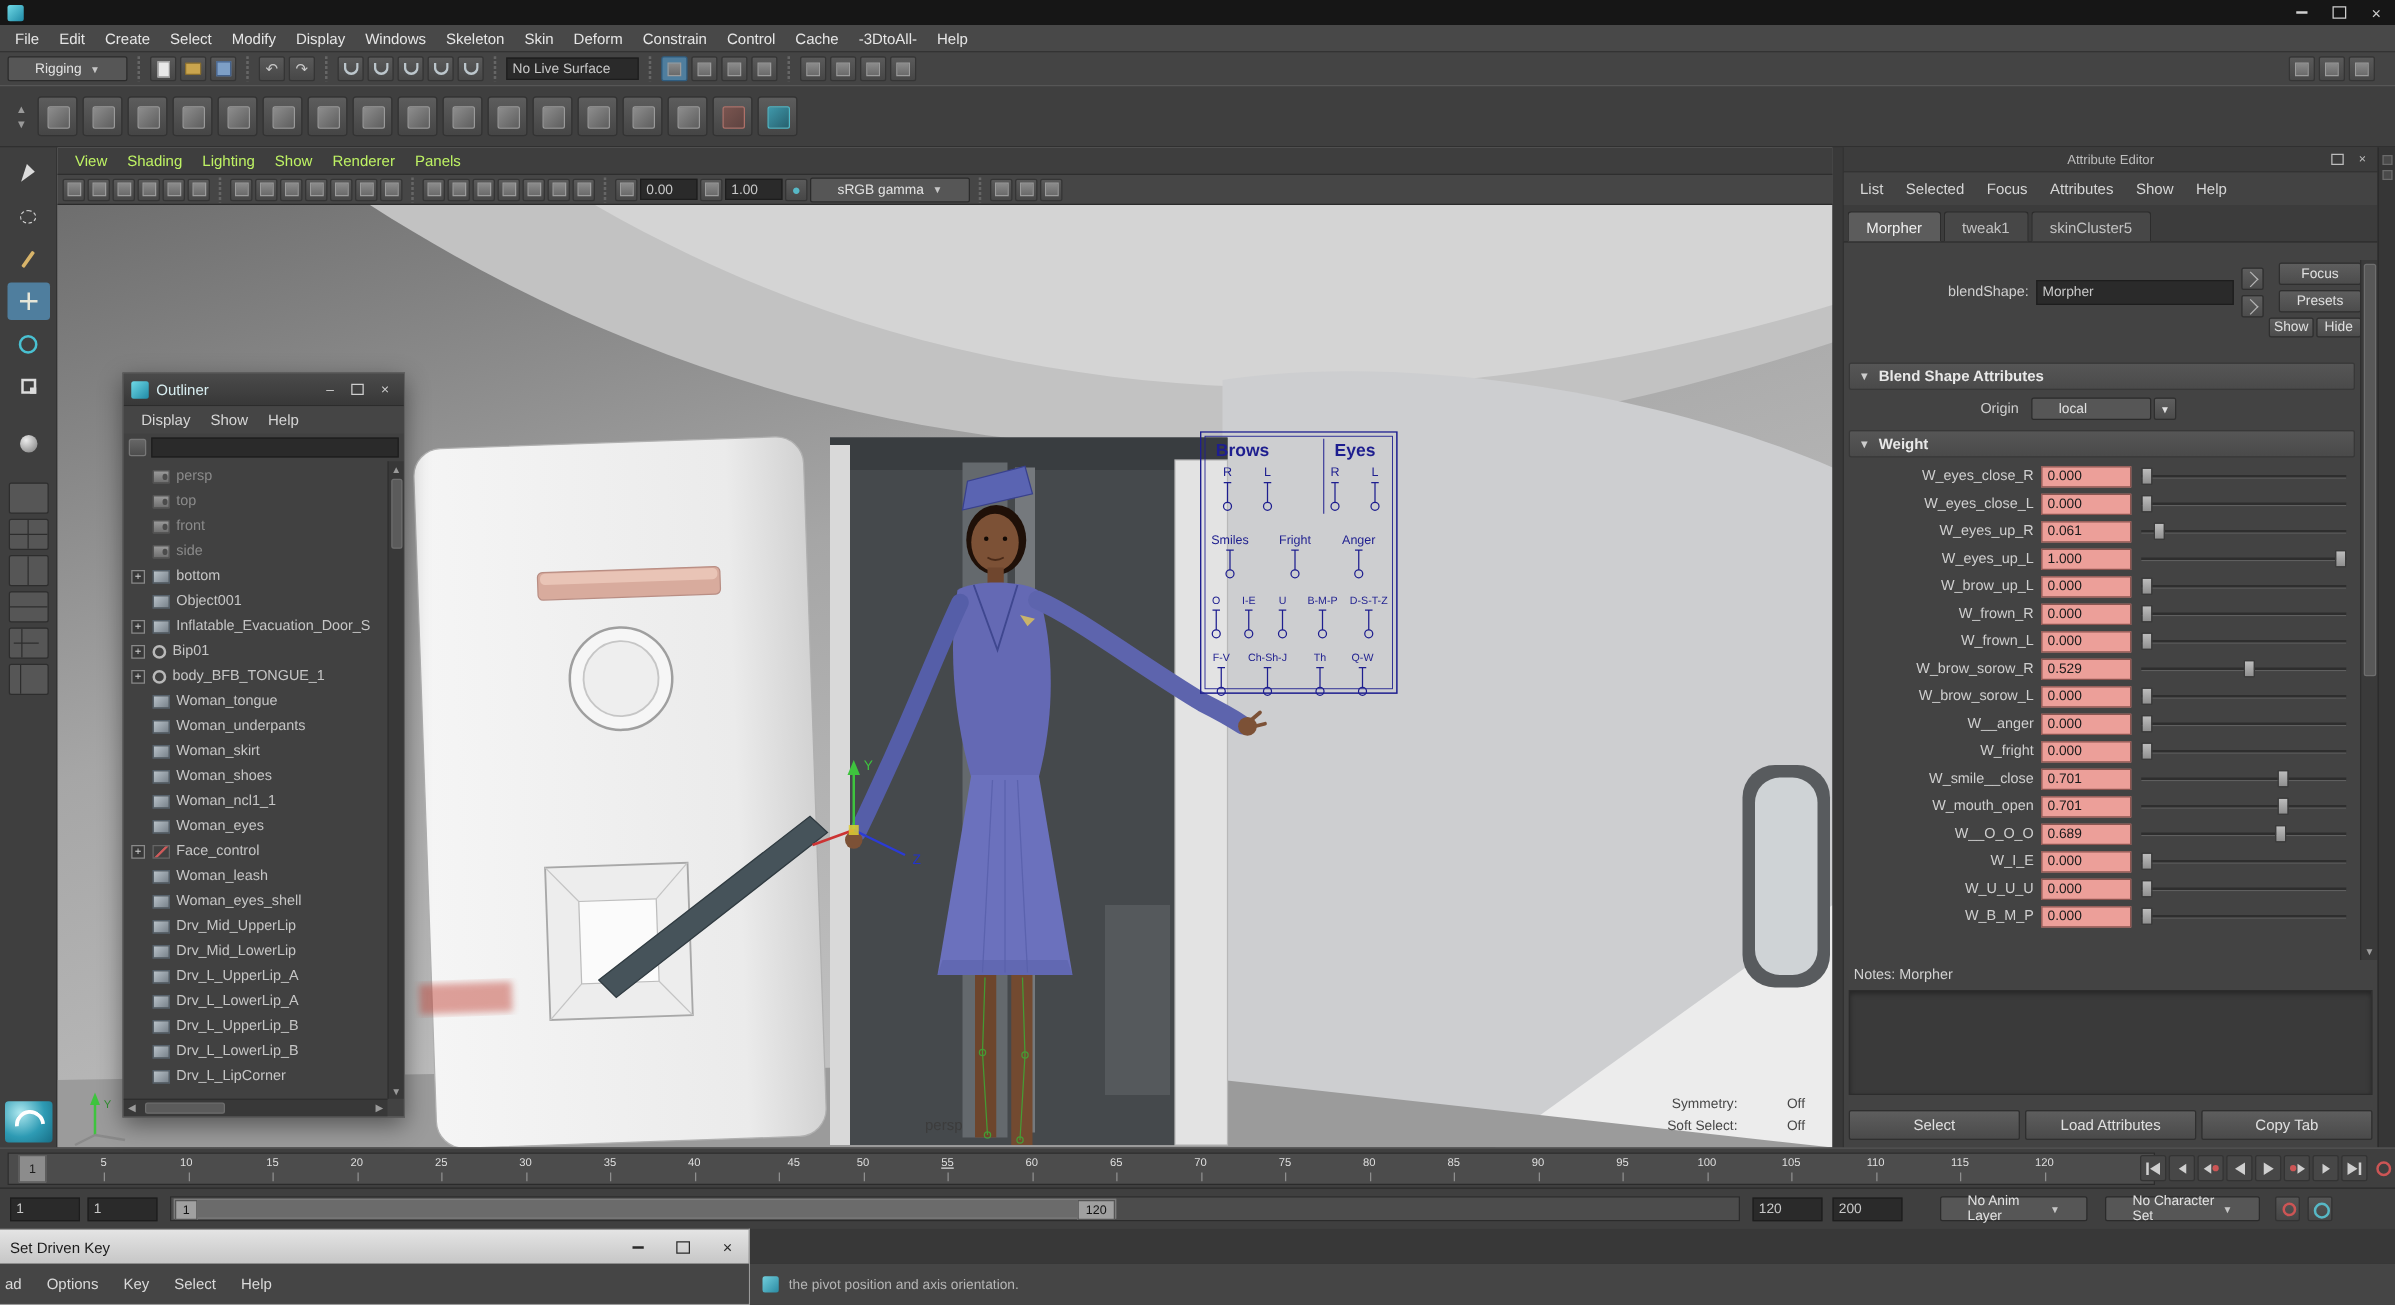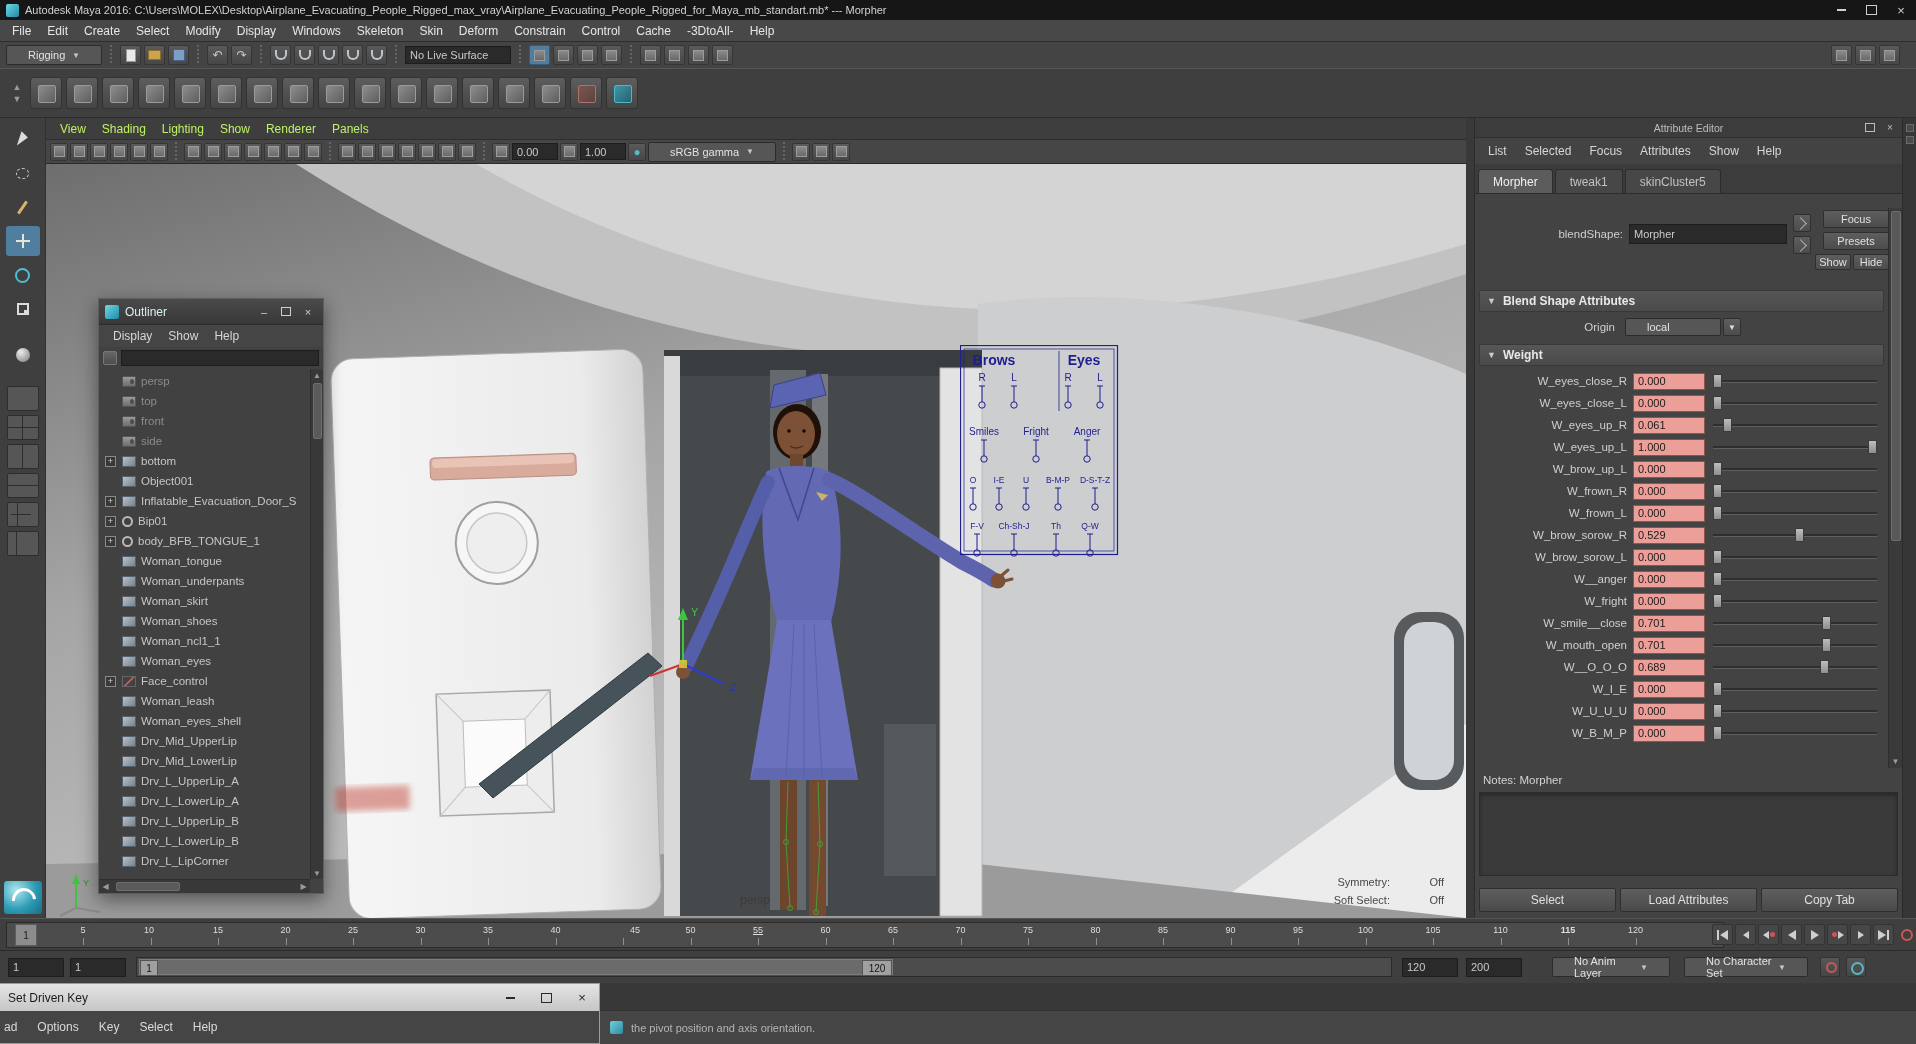--- a/index.html
+++ b/index.html
@@ -195,21 +195,20 @@
 text{font-family:"Liberation Sans",sans-serif}
 input{outline:none}
 </style>
 </head>
 <body>
 
 <div class="root">
 
   <div class="titlebar">
     <span class="app-icon"></span>
-    <span>Autodesk Maya 2016: C:\Users\MOLEX\Desktop\Airplane_Evacuating_People_Rigged_max_vray\Airplane_Evacuating_People_Rigged_for_Maya_mb_standart.mb*  ---  Morpher</span>
     <div class="winbtns">
       <span class="wb wb-min"></span>
       <span class="wb wb-max"></span>
       <span class="wb">×</span>
     </div>
   </div>
 
   <div class="menubar" id="menubar">
       <div class="menu-item">File</div>
       <div class="menu-item">Edit</div>
@@ -995,21 +994,21 @@
         <span class="tl-num" style="left: 1211.5px;">90</span>
         <span class="tl-tick" style="left: 1223.5px;"></span>
         <span class="tl-num" style="left: 1279px;">95</span>
         <span class="tl-tick" style="left: 1291px;"></span>
         <span class="tl-num" style="left: 1346.5px;">100</span>
         <span class="tl-tick" style="left: 1358.5px;"></span>
         <span class="tl-num" style="left: 1414px;">105</span>
         <span class="tl-tick" style="left: 1426px;"></span>
         <span class="tl-num" style="left: 1481.5px;">110</span>
         <span class="tl-tick" style="left: 1493.5px;"></span>
-        <span class="tl-num" style="left: 1549px; font-weight: bold;">115</span>
+        <span class="tl-num" style="left: 1549px;">115</span>
         <span class="tl-tick" style="left: 1561px;"></span>
         <span class="tl-num" style="left: 1616.5px;">120</span>
         <span class="tl-tick" style="left: 1628.5px;"></span>
       </div>
     <div class="tl-playback" id="tl-playback">
         <span class="pb">
           <i class="pp bar"></i>
           <i class="pp tl"></i>
         </span>
         <span class="pb">

